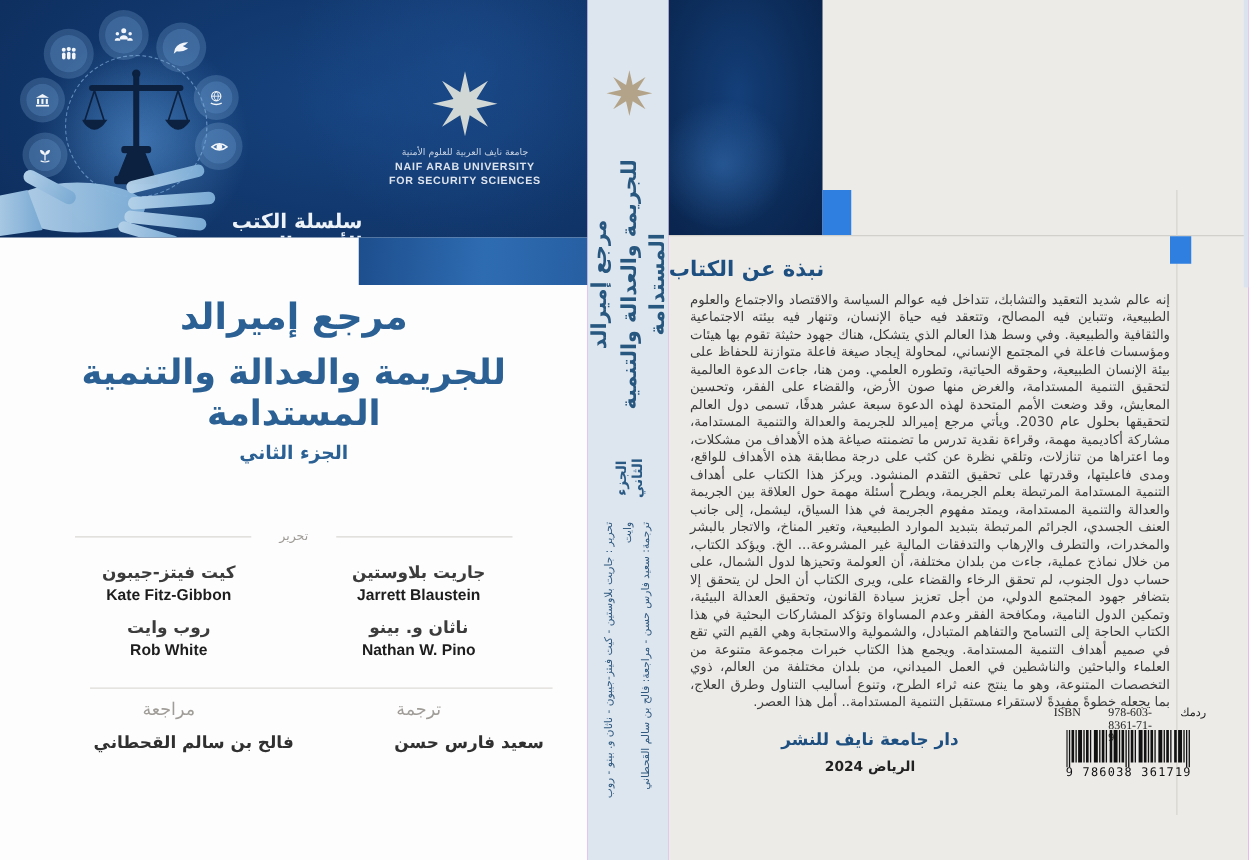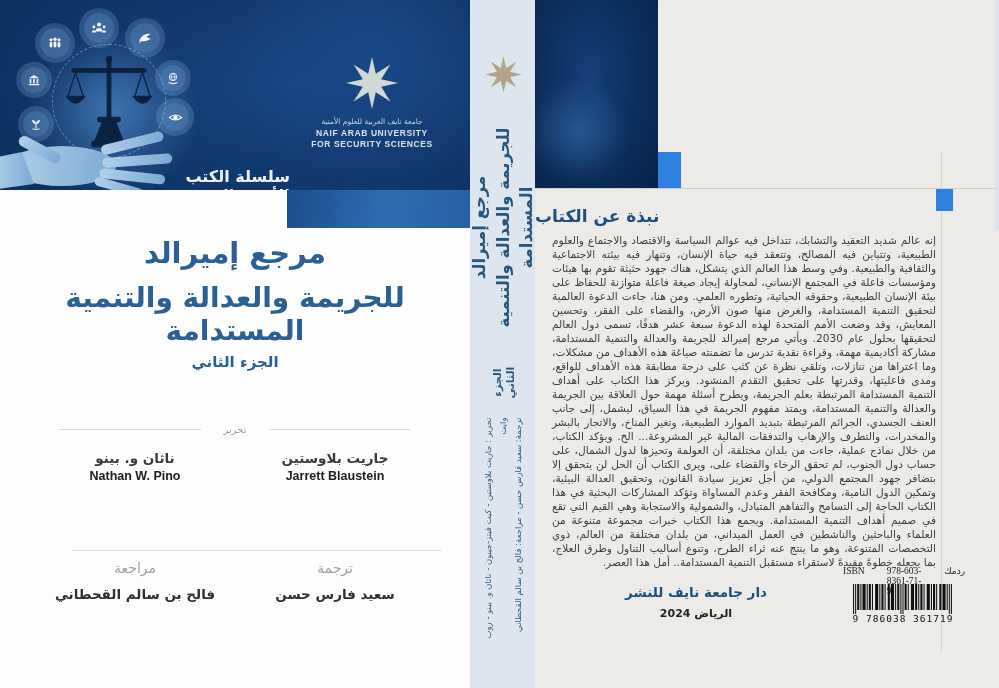--- a/index.html
+++ b/index.html
@@ -58,21 +58,21 @@
     grid-template-columns:1fr 1fr;row-gap:11px;direction:rtl;text-align:center;}
   .ed .ar{font-size:13.5px;font-weight:700;color:#3c3c3c;direction:rtl;}
   .ed .en{font-size:12.5px;font-weight:700;color:#1d1d1d;margin-top:3px;
     font-family:"Liberation Sans",sans-serif;direction:ltr;}
 
   .divider{position:absolute;left:72px;top:550px;width:370px;height:1px;background:#dddbd7;}
 
   .tr-grid{position:absolute;left:35px;top:560px;width:400px;display:grid;
     grid-template-columns:1fr 1fr;direction:rtl;text-align:center;}
   .tr .lbl{color:#a09d98;font-size:14px;direction:rtl;}
-  .tr .nm{margin-top:10px;font-size:13.5px;font-weight:700;color:#303030;direction:rtl;}
+  .tr .nm{margin-top:10px;font-size:13.5px;font-weight:700;color:#303030;direction:rtl;text-align:right;}
 
   
   .spine{position:absolute;left:470px;top:0;width:65px;height:688px;background:#dde6ef;}
   .spine-rot{position:absolute;left:-311px;top:312px;width:688px;height:65px;
     transform:rotate(-90deg);transform-origin:center;
     display:flex;align-items:center;direction:rtl;box-sizing:border-box;padding-right:55px;}
   .sp-star{flex:0 0 auto;}
   .sp-title{width:252px;margin-right:8px;text-align:center;direction:rtl;
     color:#27567f;font-weight:700;font-size:16.5px;line-height:1.45;}
   .sp-part{width:46px;margin-right:6px;text-align:center;direction:rtl;
@@ -236,22 +236,30 @@
       <span class="ed-label">تحرير</span>
       <span class="ln"></span>
     </div>
 
     <div class="ed-grid">
       <div class="ed">
         <div class="ar">جاريت بلاوستين</div>
         <div class="en">Jarrett Blaustein</div>
       </div>
       <div class="ed">
+        <div class="ar">كيت فيتز-جيبون</div>
+        <div class="en">Kate Fitz-Gibbon</div>
+      </div>
+      <div class="ed">
         <div class="ar">ناثان و. بينو</div>
         <div class="en">Nathan W. Pino</div>
+      </div>
+      <div class="ed">
+        <div class="ar">روب وايت</div>
+        <div class="en">Rob White</div>
       </div>
     </div>
 
     <div class="divider"></div>
 
     <div class="tr-grid">
       <div class="tr">
         <div class="lbl">ترجمة</div>
         <div class="nm">سعيد فارس حسن</div>
       </div>

